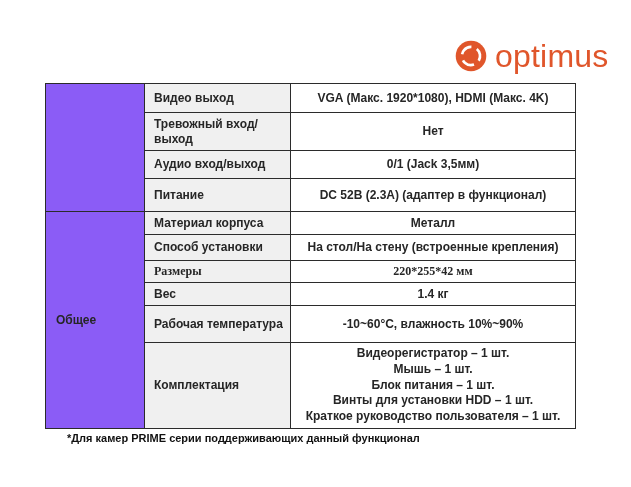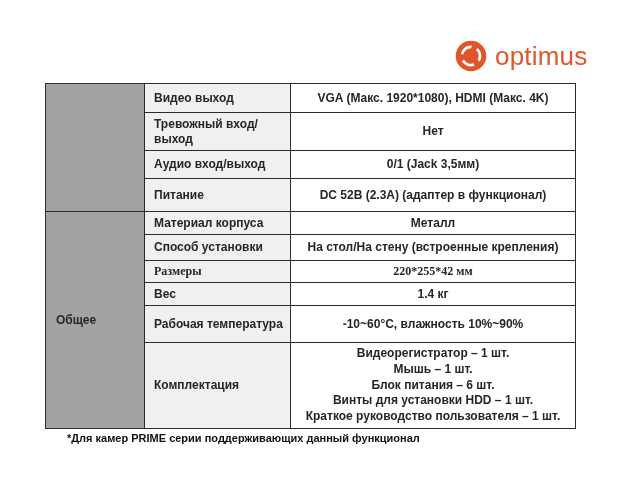--- a/index.html
+++ b/index.html
@@ -13,21 +13,21 @@
   .page { position: relative; width: 631px; height: 487px; background: #fff; }
 
   
   .logo {
     position: absolute; left: 454px; top: 39px;
     display: flex; align-items: center; gap: 7px;
   }
   .logo svg { display: block; }
   .brand-name {
     color: #e0562b;
-    font-size: 26px;
+    font-size: 32px;
     font-weight: 500;
     letter-spacing: 0.2px;
     line-height: 1;
   }
 
   
   table.spec {
     position: absolute; left: 45px; top: 83px;
     width: 530px;
     border-collapse: collapse;
@@ -35,21 +35,21 @@
   }
   table.spec td {
     border: 1px solid #2b2b2b;
     font-size: 12px;
     font-weight: bold;
     color: #262626;
     line-height: 1.25;
   }
   td.group {
     width: 99px;
-    background: #a3a3a3;
+    background: #8b5cf6;
     vertical-align: middle;
     padding: 2px 4px 2px 10px;
     text-align: left;
   }
   td.label {
     width: 146px;
     background: #f0f0f0;
     vertical-align: middle;
     padding: 2px 6px 2px 9px;
     text-align: left;
@@ -136,21 +136,21 @@
       </tr>
       <tr class="r9">
         <td class="label">Рабочая температура</td>
         <td class="value">-10~60°C, влажность 10%~90%</td>
       </tr>
       <tr class="r10">
         <td class="label">Комплектация</td>
         <td class="value">
           <div class="vline">Видеорегистратор – 1 шт.</div>
           <div class="vline">Мышь – 1 шт.</div>
-          <div class="vline">Блок питания – 6 шт.</div>
+          <div class="vline">Блок питания – 1 шт.</div>
           <div class="vline">Винты для установки HDD – 1 шт.</div>
           <div class="vline">Краткое руководство пользователя – 1 шт.</div>
         </td>
       </tr>
     </tbody>
   </table>
 
   <div class="footnote">*Для камер PRIME серии поддерживающих данный функционал</div>
 
 </div>

